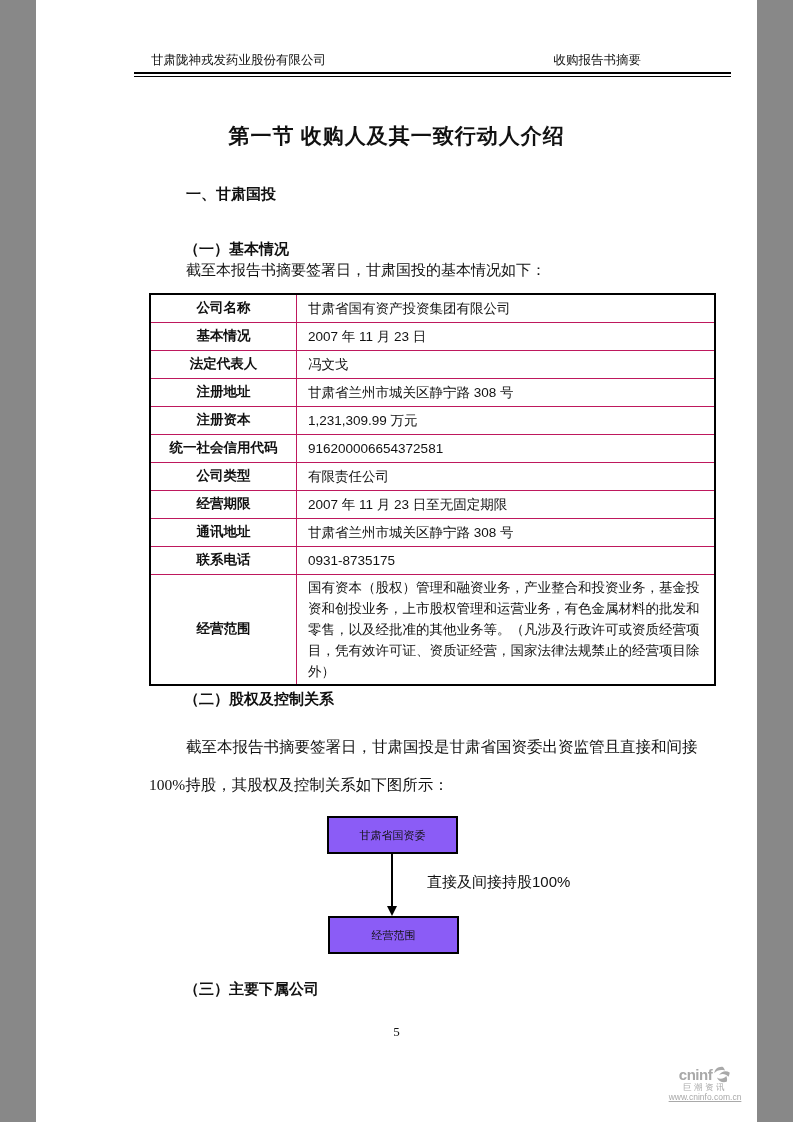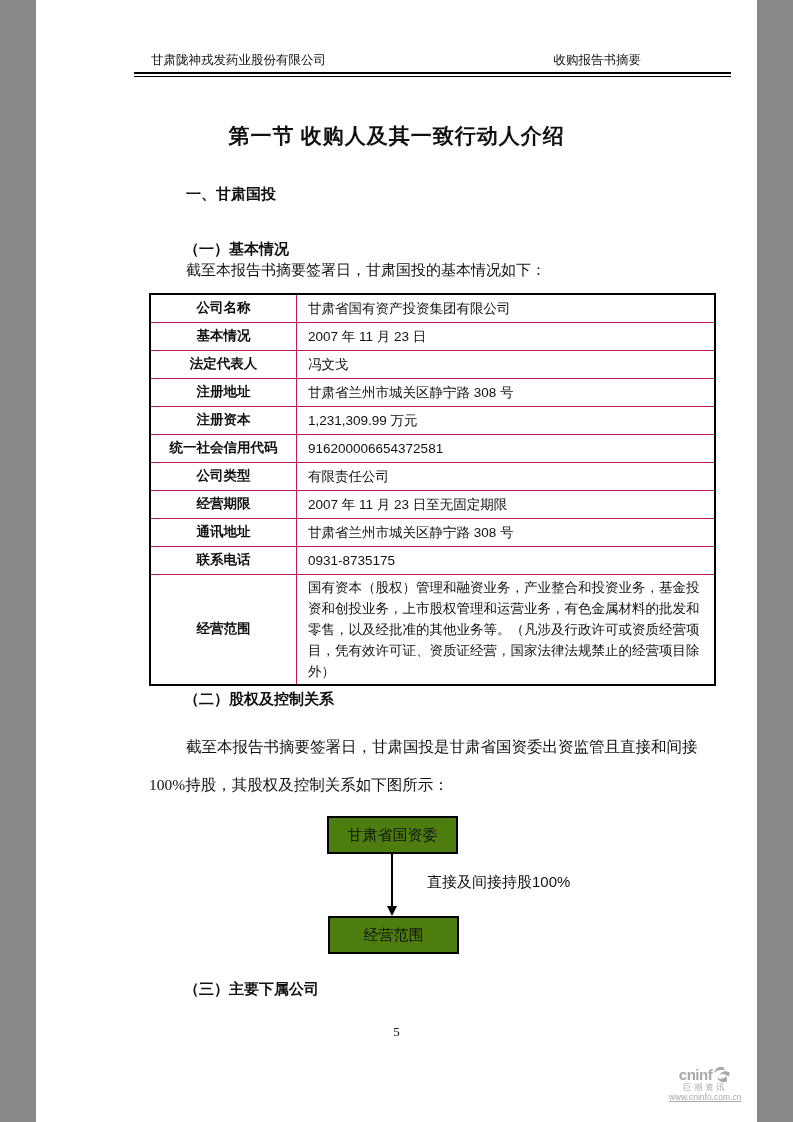--- a/index.html
+++ b/index.html
@@ -47,21 +47,21 @@
     padding:2px 2px;
   }
   .cell-value{
     font-size:13.5px;padding:2px 4px 2px 11px;line-height:21px;
     font-family:"Liberation Sans","DejaVu Sans",sans-serif;
   }
   
   .diag-box{
     position:absolute;width:127px;height:34px;border:2px solid #000;
     display:flex;align-items:center;justify-content:center;
-    font-size:15px;background:#4d7c0f;
+    font-size:11px;background:#8b5cf6;
   }
   .diag-box-top{left:291px;top:816px;}
   .diag-box-bottom{left:292px;top:916px;}
   .diag-line{position:absolute;left:355px;top:854px;width:2px;height:53px;background:#000;}
   .diag-arrowhead{
     position:absolute;left:350.5px;top:906px;width:0;height:0;
     border-left:5.5px solid transparent;border-right:5.5px solid transparent;
     border-top:10px solid #000;
   }
   .diag-label{position:absolute;left:376px;top:873px;font-size:15px;margin-left:15px;}

